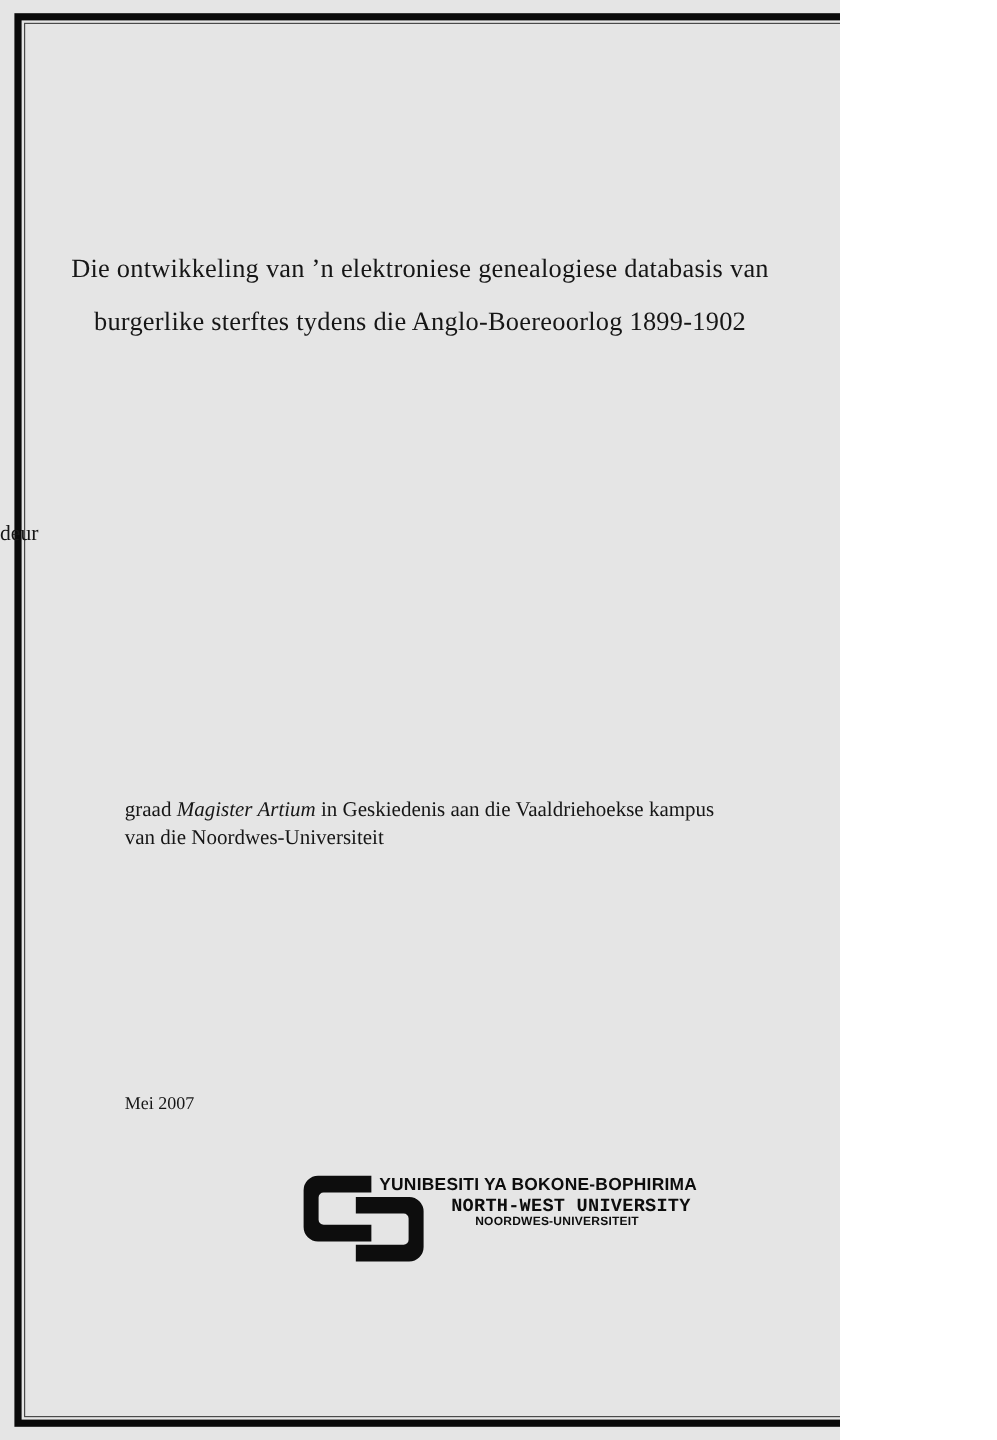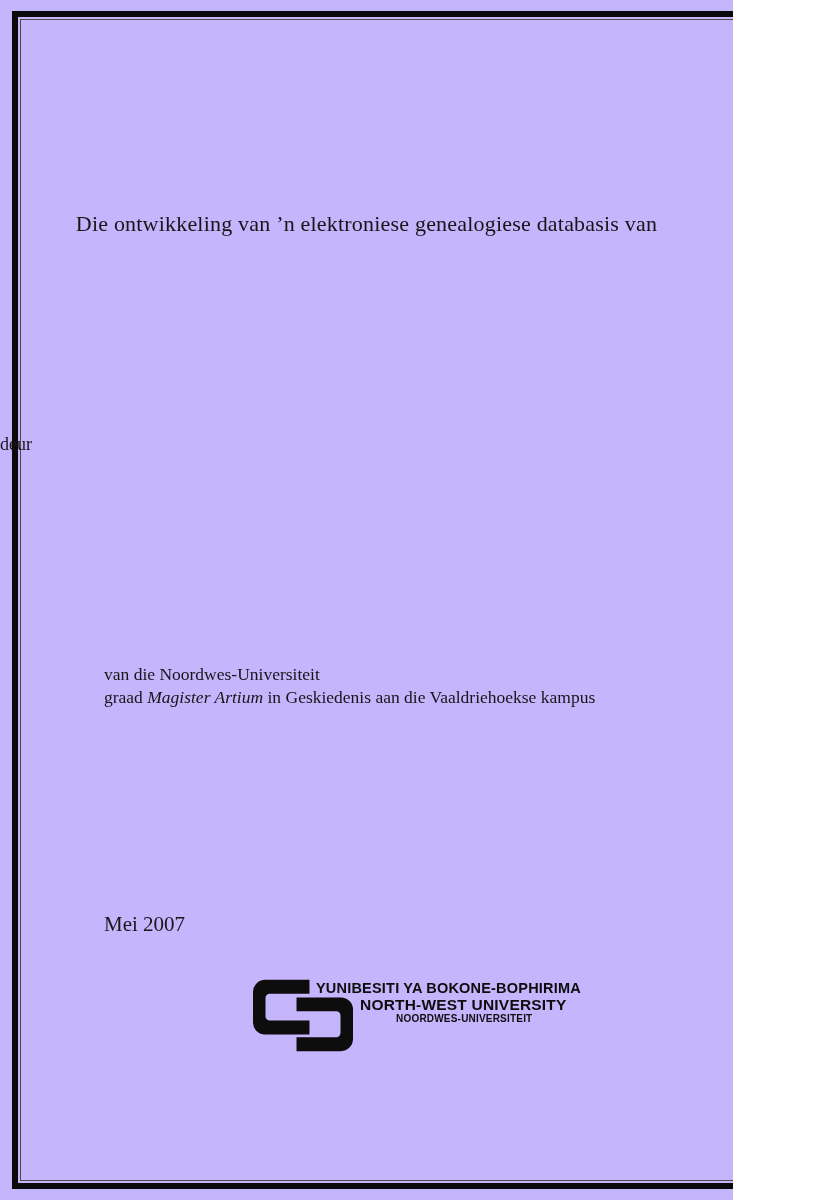--- a/index.html
+++ b/index.html
@@ -4,25 +4,24 @@
 <style>
   html, body {
     margin: 0;
     padding: 0;
     background: #ffffff;
   }
   .page {
     position: relative;
     width: 700px;
     height: 1200px;
-    background: #c4b5fd;
+    background: #e5e5e5;
     overflow: hidden;
     font-family: "Liberation Serif", "DejaVu Serif", serif;
     color: #161616;
-    padding-left: 33px;
   }
   
   .frame {
     position: absolute;
     left: 12px;
     top: 11px;
     width: 804px;
     height: 1178px;
     border: 6px solid #0a0a0a;
     box-sizing: border-box;
@@ -80,21 +79,21 @@
   .supervisor {
     position: absolute;
     top: 886px;
     left: 104px;
     font-size: 19px;
   }
   .date-line {
     position: absolute;
     top: 912px;
     left: 104px;
-    font-size: 21px;
+    font-size: 15px;
   }
   
   .logo-row {
     position: absolute;
     left: 252px;
     top: 972px;
     width: 340px;
     height: 86px;
   }
   .logo-mark {
@@ -107,44 +106,45 @@
   .logo-text-line {
     position: absolute;
     font-family: "Liberation Sans", "DejaVu Sans", sans-serif;
     font-weight: 700;
     color: #0d0d0d;
     white-space: nowrap;
     letter-spacing: 0.2px;
     text-align: center;
   }
   .logo-line1 { left: 64px;  top: 8px;  font-size: 14.5px; }
-  .logo-line2 { left: 108px; top: 24px; font-size: 15.5px; }
+  .logo-line2 { left: 124px; top: 24px; font-size: 15.5px; font-family: Liberation Mono, monospace; }
   .logo-line3 { left: 108px; top: 41px; font-size: 10px; margin-left: 36px; }
 </style>
 </head>
 <body>
 
 <div class="page">
 
   <div class="frame">
     <div class="frame-inner-line"></div>
   </div>
 
   <div class="content">
 
     <div class="title-block">
       <div>Die ontwikkeling van ’n elektroniese genealogiese databasis van</div>
+      <div>burgerlike sterftes tydens die Anglo-Boereoorlog 1899-1902</div>
     </div>
 
     <div class="byline">deur</div>
 
 
     <div class="statement">
+      <div><span>graad </span><span class="italic">Magister Artium</span><span> in Geskiedenis aan die Vaaldriehoekse kampus</span></div>
       <div>van die Noordwes-Universiteit</div>
-      <div><span>graad </span><span class="italic">Magister Artium</span><span> in Geskiedenis aan die Vaaldriehoekse kampus</span></div>
     </div>
 
 
     <div class="date-line">Mei 2007</div>
 
     <div class="logo-row">
       <svg class="logo-mark" viewBox="0 0 110 81" xmlns="http://www.w3.org/2000/svg" aria-hidden="true">
         <path fill="#0d0d0d" d="M62 2 H14 A13 13 0 0 0 1 15 V48 A13 13 0 0 0 14 61 H62 V46 H19 A4.5 4.5 0 0 1 14.5 41.5 V21.5 A4.5 4.5 0 0 1 19 17 H62 Z"></path>
         <path fill="#0d0d0d" d="M48 79 H96 A13 13 0 0 0 109 66 V34 A13 13 0 0 0 96 21 H48 V36 H91 A4.5 4.5 0 0 1 95.5 40.5 V59.5 A4.5 4.5 0 0 1 91 64 H48 Z"></path>
       </svg>

